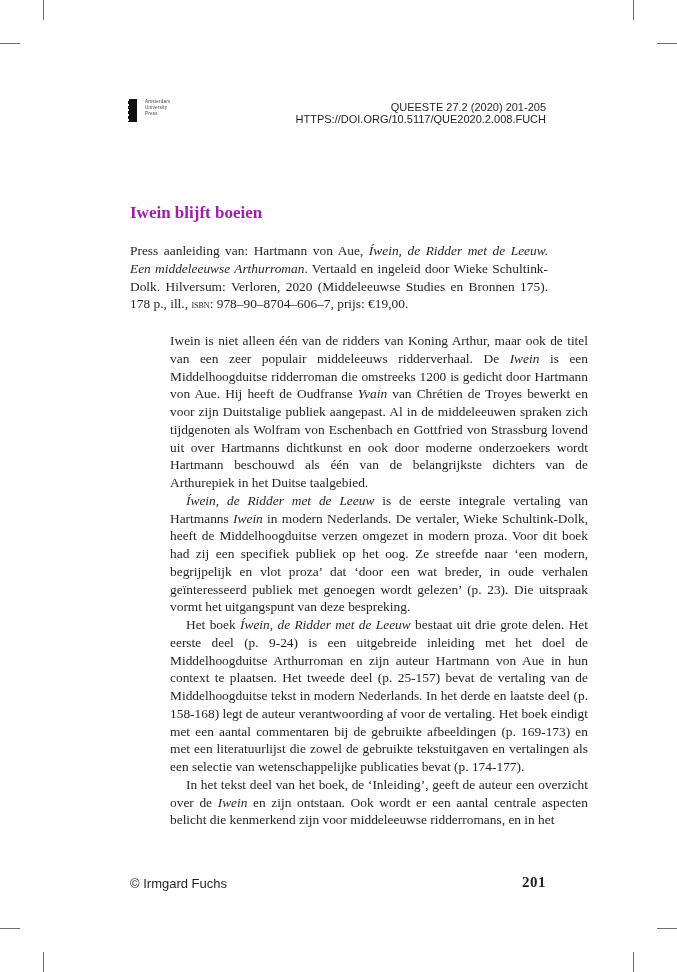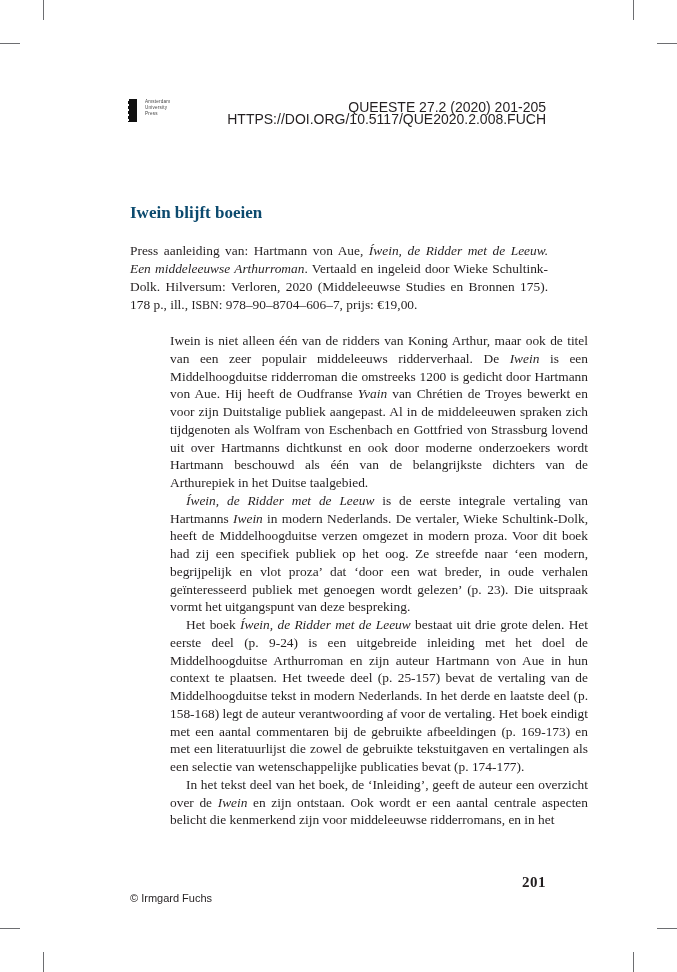--- a/index.html
+++ b/index.html
@@ -5,30 +5,30 @@
   html, body { margin: 0; padding: 0; background: #ffffff; }
   body { width: 677px; height: 972px; position: relative; overflow: hidden; font-family: "DejaVu Serif", "Liberation Serif", serif; color: #231f20; }
   .crop { position: absolute; background: #6d6e71; }
   .crop.v { width: 1px; height: 20px; }
   .crop.h { width: 20px; height: 1px; }
   .logo { position: absolute; left: 128px; top: 99px; width: 60px; height: 24px; }
   .logo-bar { position: absolute; left: 0; top: 0; width: 9px; height: 23px; background: #111; }
   .logo-bar:before { content: ""; position: absolute; left: -1px; top: 0; width: 2px; height: 23px;
      background: repeating-linear-gradient(to bottom, #fff 0 2px, transparent 2px 5px); }
   .logo-text { position: absolute; left: 17px; top: 0; font-family: "Liberation Sans", sans-serif; font-size: 4.6px; line-height: 6px; color: #444; letter-spacing: 0.2px; }
-  .journal { position: absolute; right: 131px; top: 101px; text-align: right; font-family: "Liberation Sans", sans-serif; font-size: 14px; line-height: 12px; color: #231f20; }
+  .journal { position: absolute; right: 131px; top: 101px; text-align: right; font-family: "Liberation Sans", sans-serif; font-size: 11px; line-height: 12px; color: #231f20; }
   .journal .doi { }
-  .title { position: absolute; left: 130px; top: 203px; margin: 0; font-family: "Liberation Serif", serif; font-weight: bold; font-size: 17px; color: #0c4a6e; }
+  .title { position: absolute; left: 130px; top: 203px; margin: 0; font-family: "Liberation Serif", serif; font-weight: bold; font-size: 17px; color: #a21caf; }
   .text { position: absolute; left: 130px; width: 418px; font-family: "Liberation Serif", serif; font-size: 13.4px; line-height: 17.75px; text-align: justify; color: #231f20; }
   .biblio { top: 242px; }
   .body { top: 332px; margin-left: 40px; }
   .text p { margin: 0; }
   .text p.indent { text-indent: 16px; }
-  .sc { font-variant: small-caps; font-size: 17px; }
-  .footer-left { position: absolute; left: 130px; top: 876px; font-family: "Liberation Sans", sans-serif; font-size: 11px; color: #231f20; margin-top: 16px; }
+  .sc { font-variant: small-caps; font-size: 11px; }
+  .footer-left { position: absolute; left: 130px; top: 876px; font-family: "Liberation Sans", sans-serif; font-size: 13px; color: #231f20; }
   .footer-right { position: absolute; right: 131px; top: 874px; font-family: "Liberation Serif", serif; font-weight: bold; font-size: 15px; color: #231f20; letter-spacing: 0.5px; }
 </style>
 </head>
 <body>
 
 <div class="crop v" style="left:43px;top:0;"></div>
 <div class="crop h" style="left:0;top:43px;"></div>
 <div class="crop v" style="left:633px;top:0;"></div>
 <div class="crop h" style="left:657px;top:43px;"></div>
 <div class="crop h" style="left:0;top:928px;"></div>

